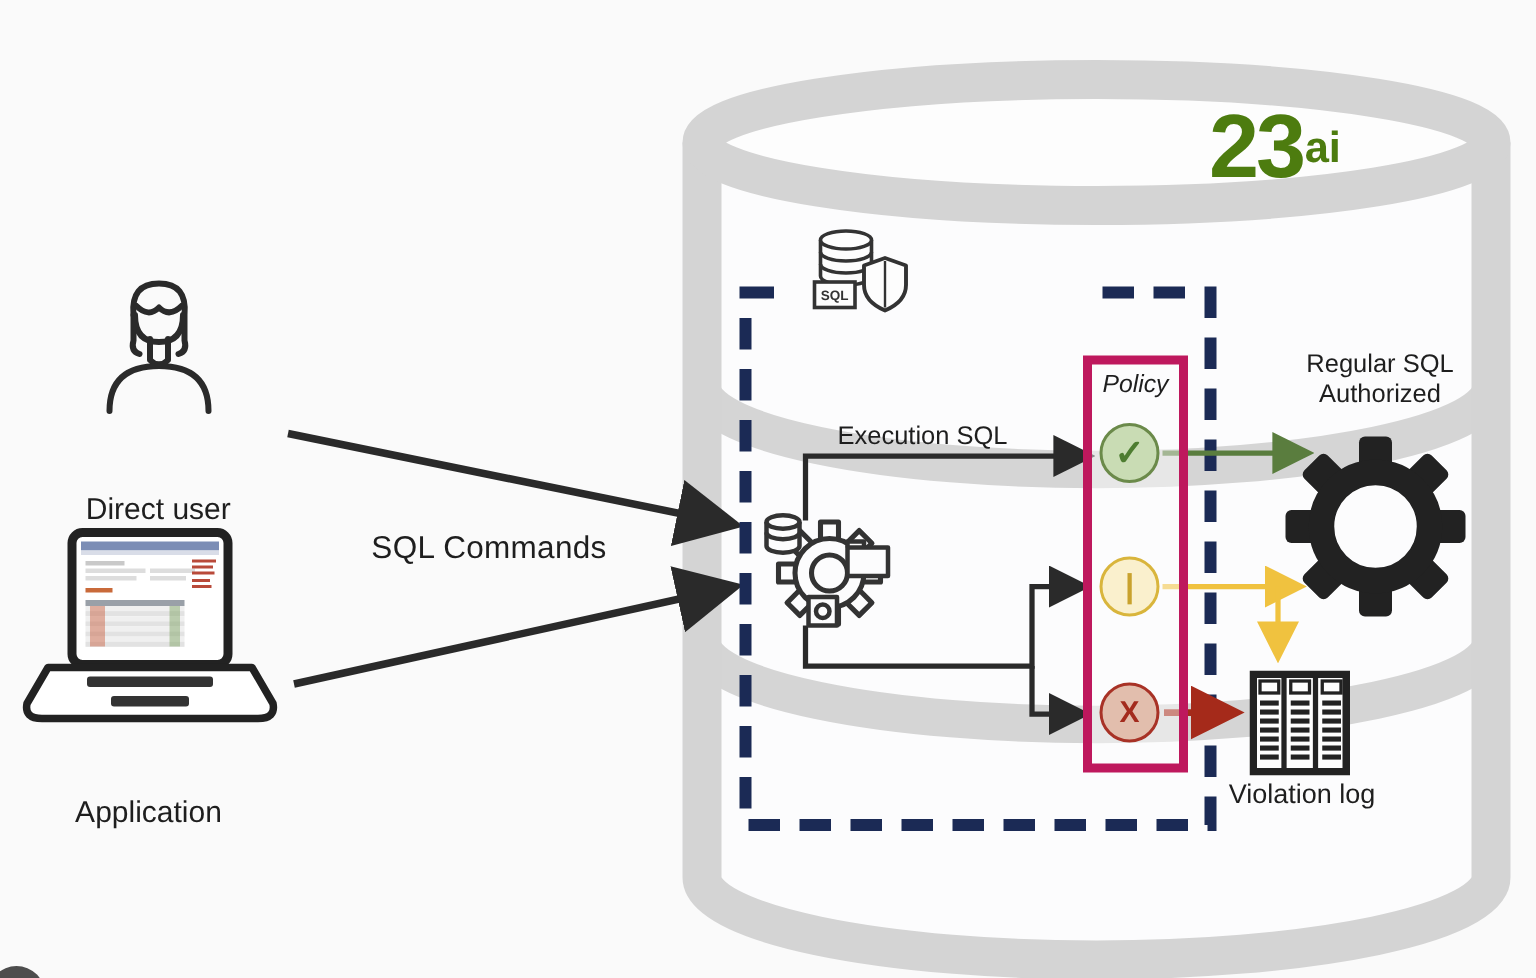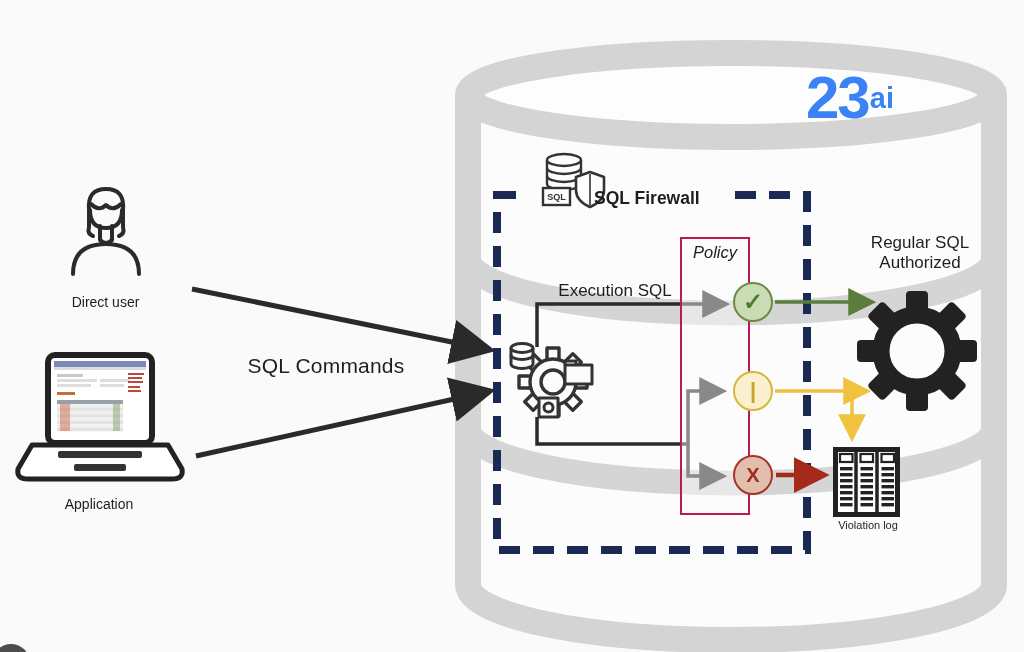--- a/index.html
+++ b/index.html
@@ -1,37 +1,37 @@
 <!DOCTYPE html>
 <html><head>
 <meta charset="utf-8">
 <style>
   html,body{margin:0;padding:0;background:#fafafa;}
   #canvas{position:relative;width:1024px;height:652px;background:#fafafa;overflow:hidden;
           font-family:"Liberation Sans", sans-serif;color:#1e1e1e;}
   svg{position:absolute;left:0;top:0;}
   .abs{position:absolute;}
   .lbl{color:#1e1e1e;text-align:center;line-height:1.18;}
-  .lbl-src{font-size:14px;}
+  .lbl-src{font-size:20px;margin-top:35px;}
   .lbl-cmd{font-size:21px;letter-spacing:.2px;}
   .lbl-fw{font-size:17.5px;font-weight:bold;}
   .lbl-sm{font-size:17px;}
   .lbl-policy{font-size:16.5px;font-style:italic;}
-  .lbl-vlog{font-size:11px;}
-  .ver{font-weight:600;color:#3b82f6;line-height:1;}
+  .lbl-vlog{font-size:18px;}
+  .ver{font-weight:600;color:#4d7c0f;line-height:1;}
   .ver .big{font-size:60px;letter-spacing:-2px;}
   .ver sup{font-size:29px;position:relative;top:-4px;left:1px;}
   .pcircle{position:absolute;width:40px;height:40px;border-radius:50%;
            display:flex;align-items:center;justify-content:center;
            font-weight:bold;box-sizing:border-box;}
   .pc-allow{background:#c9dcb4;border:2.5px solid #6b8a4a;color:#4e7d31;font-size:24px;}
   .pc-caution{background:#faf0cd;border:2.5px solid #d9b53c;color:#c9a22e;font-size:22px;}
   .pc-block{background:#e2bead;border:2.5px solid #a83226;color:#a32b1d;font-size:20px;}
-  .policy-box{position:absolute;left:680px;top:237px;width:70px;height:278px;
-              border:2px solid #be185d;background:rgba(253,253,253,0.45);box-sizing:border-box;}
+  .policy-box{position:absolute;left:722px;top:237px;width:70px;height:278px;
+              border:6px solid #be185d;background:rgba(253,253,253,0.45);box-sizing:border-box;}
   .corner-dot{position:absolute;left:-8px;top:644px;width:38px;height:38px;border-radius:50%;background:#4d4d4d;}
 </style>
 </head>
 <body>
 
 <div id="canvas">
 
   <svg width="1024" height="652" viewBox="0 0 1024 652">
 
     <path d="M 455,95 L 455,585 A 276,68 0 0 0 1007,585 L 1007,95 Z" fill="#fcfcfd"></path>
@@ -142,21 +142,20 @@
       <path d="M 11,10 L 11,34 A 17,6 0 0 0 45,34 L 45,10"></path>
       <ellipse cx="28" cy="10" rx="17" ry="6"></ellipse>
       <path d="M 11,18 A 17,6 0 0 0 45,18" fill="none"></path>
       <path d="M 11,26 A 17,6 0 0 0 45,26" fill="none"></path>
       <rect x="7" y="38" width="27" height="17"></rect>
     </g>
     <text x="20.5" y="50" font-size="9" font-weight="bold" fill="#333" text-anchor="middle" font-family="Liberation Sans, sans-serif">SQL</text>
     <path d="M 54,22 L 68,27 L 68,40 Q 68,51 54,57 Q 40,51 40,40 L 40,27 Z" fill="#fdfdfd" stroke="#333" stroke-width="2.6" stroke-linejoin="round"></path>
     <path d="M 54,24 L 54,55" fill="none" stroke="#333" stroke-width="1.6"></path>
   </svg>
-  <div class="abs lbl lbl-fw" style="left:594px;top:188px;width:130px;text-align:left;">SQL Firewall</div>
 
   <svg class="abs" style="left:503px;top:334px;" width="96" height="92" viewBox="0 0 96 92">
     <g fill="#fcfcfd" stroke="#333" stroke-width="3.4" stroke-linejoin="round">
       <g>
         <rect x="44" y="14" width="12" height="12" transform="rotate(0,50,48)"></rect>
         <rect x="44" y="14" width="12" height="12" transform="rotate(45,50,48)"></rect>
         <rect x="44" y="14" width="12" height="12" transform="rotate(90,50,48)"></rect>
         <rect x="44" y="14" width="12" height="12" transform="rotate(135,50,48)"></rect>
         <rect x="44" y="14" width="12" height="12" transform="rotate(180,50,48)"></rect>
         <rect x="44" y="14" width="12" height="12" transform="rotate(225,50,48)"></rect>

